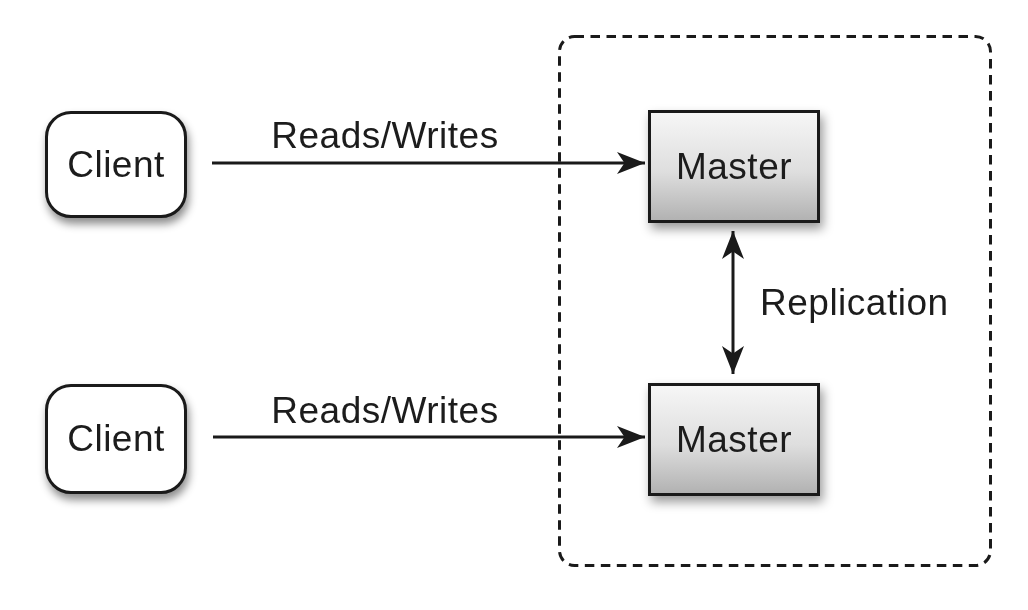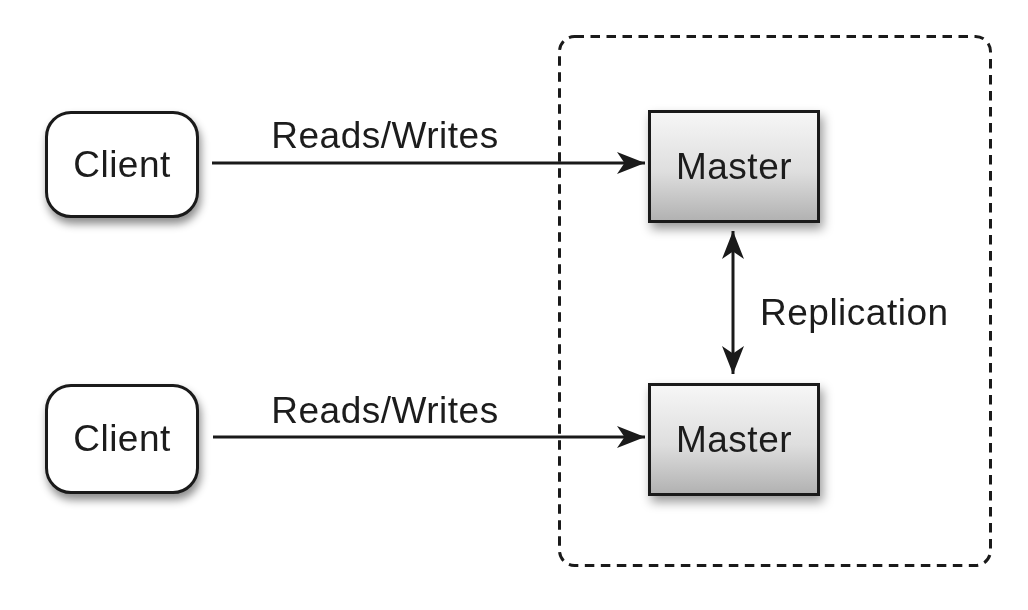--- a/index.html
+++ b/index.html
@@ -35,21 +35,21 @@
     z-index: 2;
     display: flex;
     align-items: center;
     justify-content: center;
     font-size: 37px;
     letter-spacing: 0.5px;
   }
 
   .client {
     left: 45px;
-    width: 154px;
+    width: 142px;
     height: 107px;
     background: var(--client-fill, #ffffff);
     border: 3.5px solid var(--line, #1a1a1a);
     border-radius: 26px;
     box-shadow: 2px 6px 9px rgba(0,0,0,0.45);
     box-sizing: border-box;
   }
   .client.first  { top: 111px; }
   .client.second { top: 384px; height: 110px; }
 
@@ -71,21 +71,21 @@
   .edge-label {
     position: absolute;
     z-index: 2;
     font-size: 37px;
     white-space: nowrap;
     letter-spacing: 0.5px;
     margin-top: 12px;
   }
   .lbl-rw-top    { left: 240px; top: 103px; width: 290px; text-align: center; }
   .lbl-rw-bottom { left: 240px; top: 378px; width: 290px; text-align: center; }
-  .lbl-replication { left: 760px; top: 280px; }
+  .lbl-replication { left: 760px; top: 270px; }
 </style>
 </head>
 <body>
 
 <div class="canvas">
 
   <svg class="overlay" viewBox="0 0 1028 610" xmlns="http://www.w3.org/2000/svg" aria-hidden="true">
     <defs>
       <marker id="arrow" markerUnits="userSpaceOnUse" markerWidth="34" markerHeight="28" refX="30" refY="13" orient="auto-start-reverse">
         <path class="arrowhead" d="M 2 2 L 30 13 L 2 24 L 9.5 13 Z"></path>

